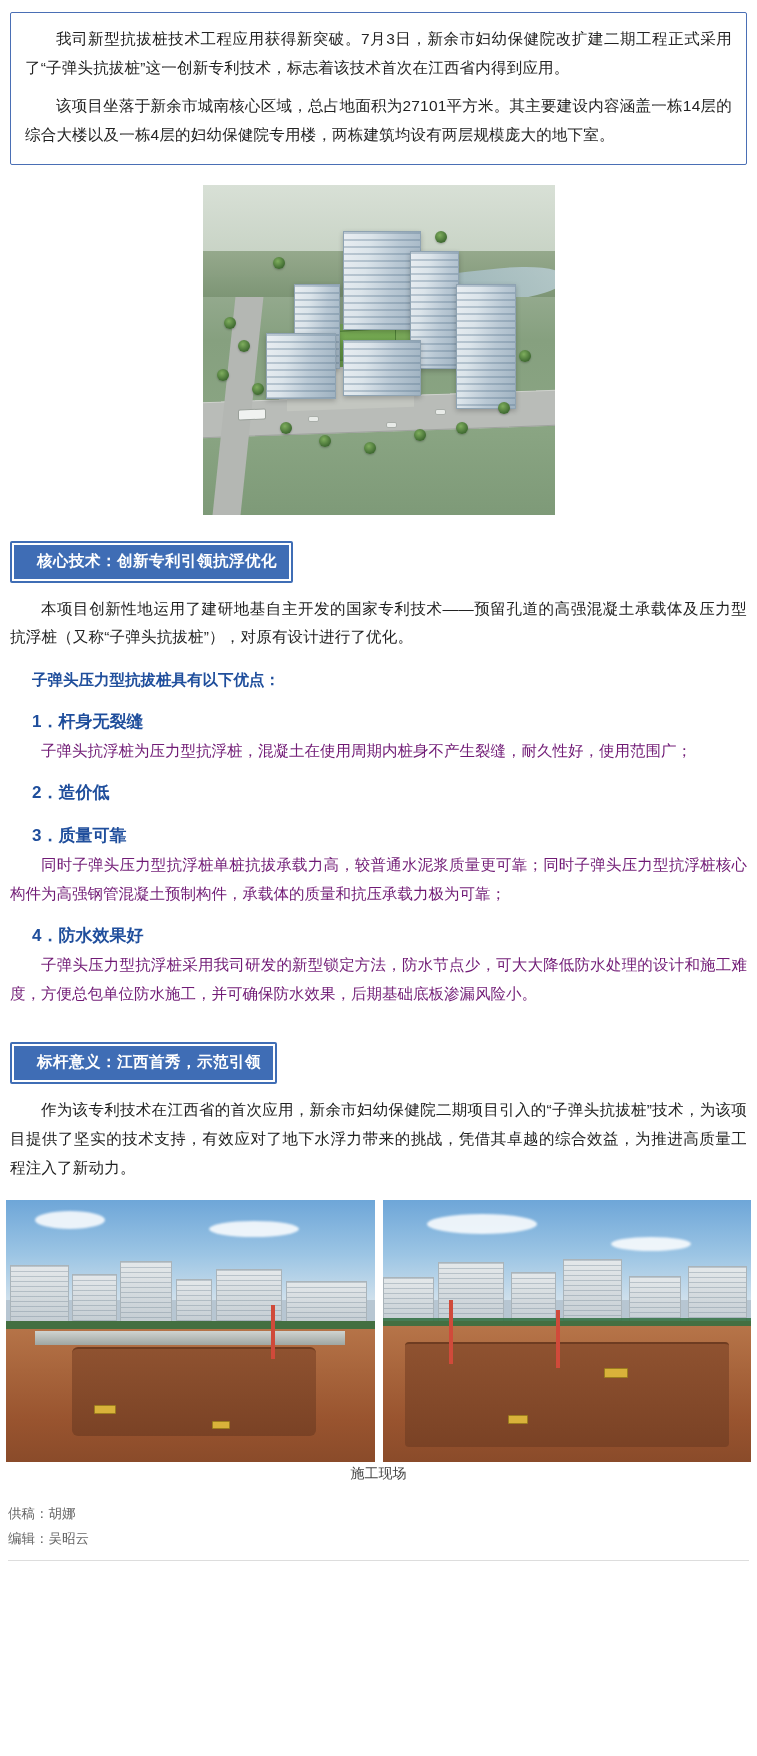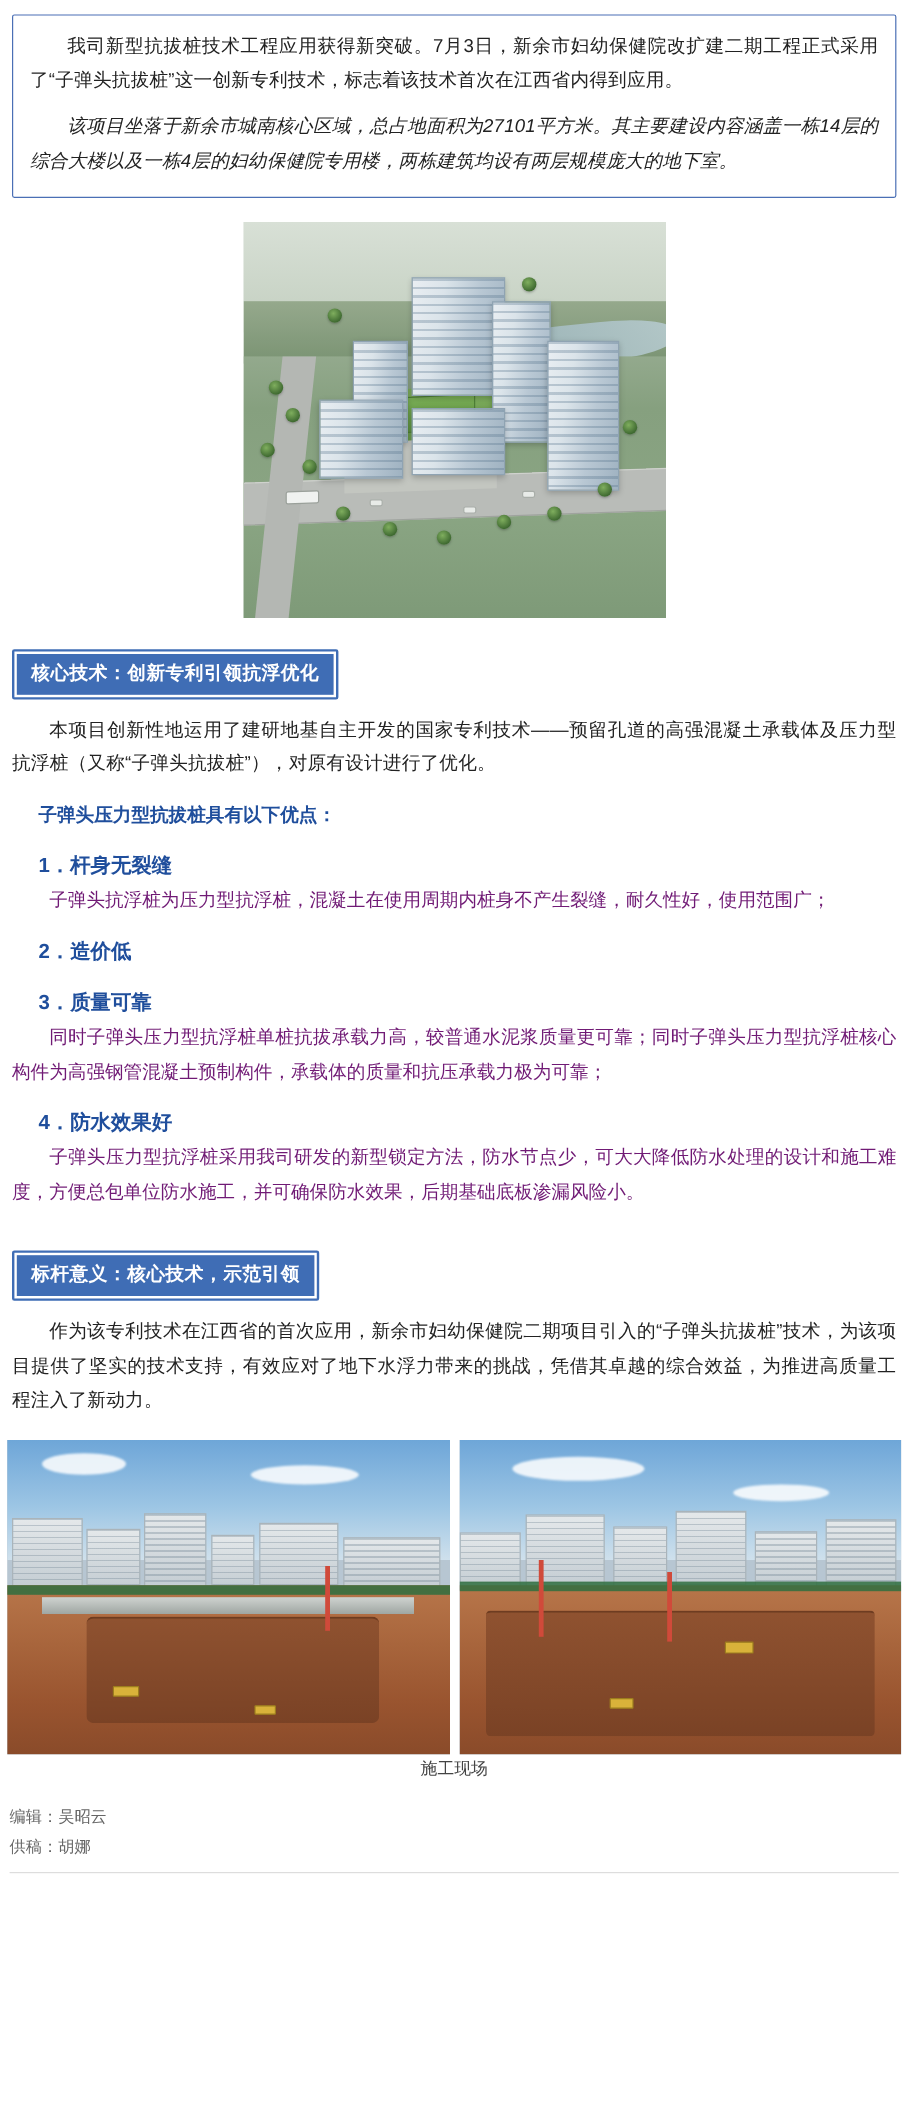--- a/index.html
+++ b/index.html
@@ -31,21 +31,21 @@
   }
   .intro-box p {
     margin: 0 0 10px 0;
     font-size: 15.5px;
     line-height: 1.85;
     text-indent: 2em;
     color: #222222;
     text-align: justify;
     letter-spacing: 0.2px;
   }
-  .intro-box p:last-child { margin-bottom: 0; font-style: italic; }
+  .intro-box p:last-child { margin-bottom: 0; }
 
   
   .hero-wrap {
     margin: 20px 0 0 0;
     display: flex;
     justify-content: center;
   }
   .hero {
     width: 352px;
     height: 330px;
@@ -145,21 +145,21 @@
     border: 2px solid #3f6db5;
     border-radius: 2px;
     padding: 2px;
   }
   .tag-wrap .tag-inner {
     display: inline-block;
     background: #3f6db5;
     color: #fff;
     font-size: 15.5px;
     font-weight: bold;
-    padding: 6px 12px 7px 12px;
+    padding: 6px 12px 7px 23px;
     letter-spacing: .5px;
   }
 
   
   .body-text {
     margin: 12px 10px 0 10px;
   }
   .body-text p {
     margin: 0 0 4px 0;
     font-size: 15.5px;
@@ -345,21 +345,21 @@
   <div class="point-title">2．造价低</div>
 
   <div class="point-title">3．质量可靠</div>
   <div class="point-body">同时子弹头压力型抗浮桩单桩抗拔承载力高，较普通水泥浆质量更可靠；同时子弹头压力型抗浮桩核心构件为高强钢管混凝土预制构件，承载体的质量和抗压承载力极为可靠；</div>
 
   <div class="point-title">4．防水效果好</div>
   <div class="point-body">子弹头压力型抗浮桩采用我司研发的新型锁定方法，防水节点少，可大大降低防水处理的设计和施工难度，方便总包单位防水施工，并可确保防水效果，后期基础底板渗漏风险小。</div>
 
   <div class="sec-head-row" style="margin-top:34px">
     <span class="tag-wrap">
-      <span class="tag-inner">标杆意义：核心技术，示范引领</span>
+      <span class="tag-inner">标杆意义：江西首秀，示范引领</span>
     </span>
   </div>
 
   <div class="body-text">
     <p>作为该专利技术在江西省的首次应用，新余市妇幼保健院二期项目引入的“子弹头抗拔桩”技术，为该项目提供了坚实的技术支持，有效应对了地下水浮力带来的挑战，凭借其卓越的综合效益，为推进高质量工程注入了新动力。</p>
   </div>
 
   <div class="photos">
 
     <div class="photo">
@@ -402,18 +402,18 @@
       <div class="crane" style="left:47%;top:42%;height:58px"></div>
       <div class="machine" style="left:60%;top:64%;width:24px;height:10px"></div>
       <div class="machine" style="left:34%;top:82%;width:20px;height:9px"></div>
     </div>
 
   </div>
 
   <div class="caption">施工现场</div>
 
   <div class="footer">
+    <div>供稿：胡娜</div>
     <div>编辑：吴昭云</div>
-    <div>供稿：胡娜</div>
     <hr class="footer-rule">
   </div>
 
 </div>
 
 </body></html>

